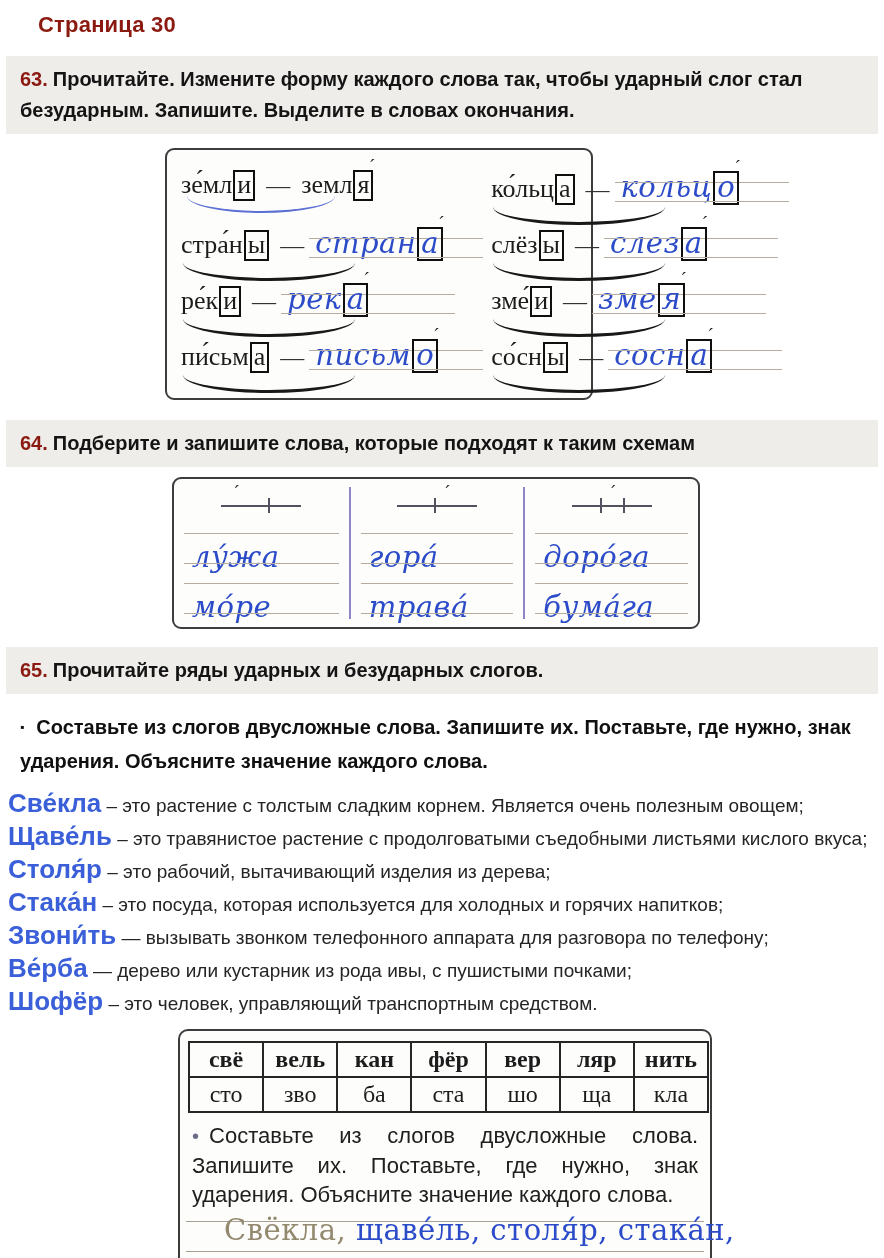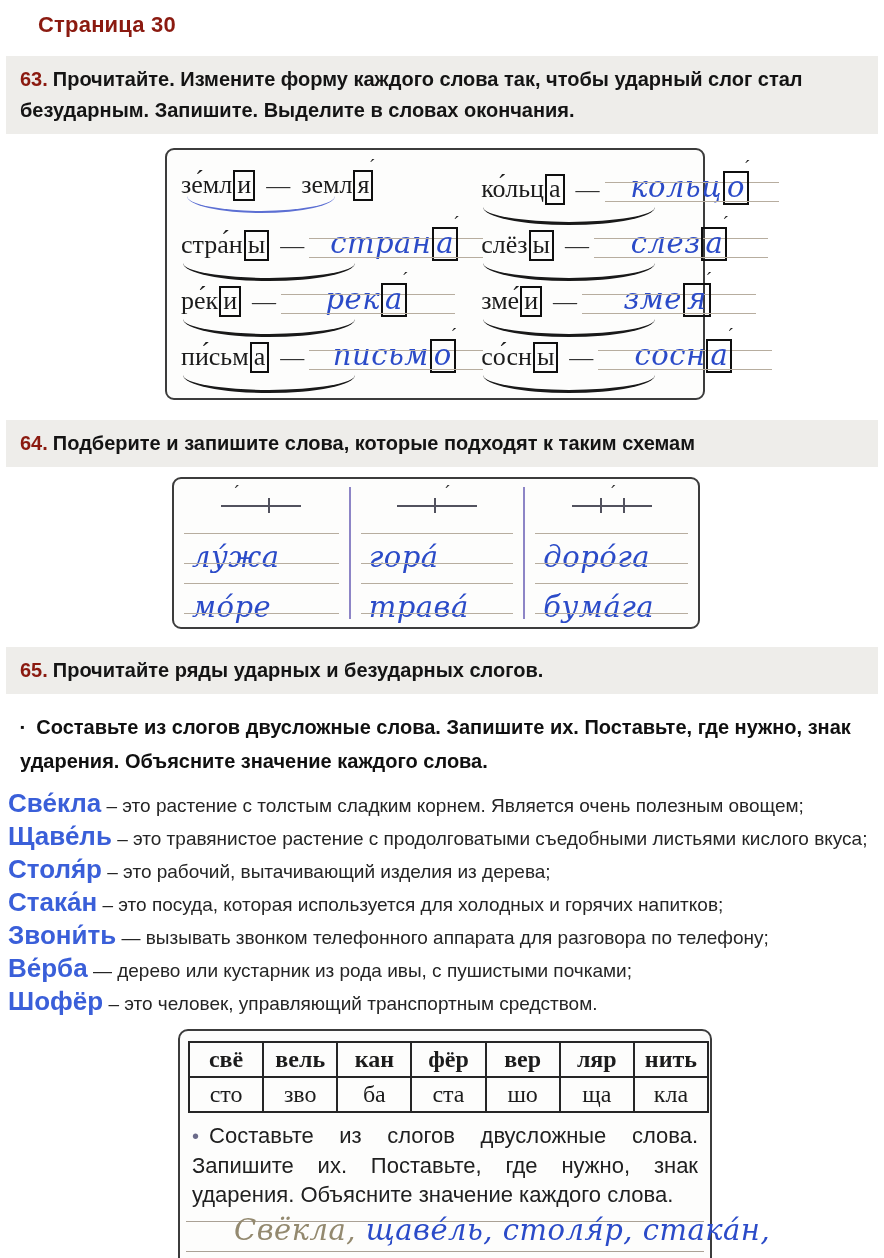--- a/index.html
+++ b/index.html
@@ -15,32 +15,32 @@
   
   .ex-header{
     background:#EEEDEA;margin:0 6px;padding:8px 14px;
     font-weight:bold;font-size:20px;line-height:31px;color:#141414;
   }
   .ex-num{color:#8B1A10;margin-right:5px;}
   
   .wordbox{border:2px solid #3c3c3c;border-radius:9px;background:#fdfdfc;box-sizing:border-box;}
   
   #box63{
-    width:540px;margin:14px 0 0 165px;padding:16px 8px 8px 14px;
-    display:grid;grid-template-columns:1fr 1fr;column-gap:8px;
+    width:428px;margin:14px 0 0 165px;padding:16px 8px 8px 14px;
+    display:grid;grid-template-columns:1fr 1fr;column-gap:18px;
   }
   .pair{position:relative;height:52px;display:flex;align-items:baseline;padding-top:4px;}
   .pword{font-family:"Liberation Serif",serif;font-size:26px;color:#1c1c1c;white-space:nowrap;}
   .ebox{display:inline-block;position:relative;border:2px solid #0f0f0f;padding:0 2px;margin-left:1px;line-height:1.02;}
   .acc{
     position:absolute;top:-16px;right:-4px;font-size:19px;color:#1c1c1c;
     font-style:normal;font-family:"Liberation Serif",serif;line-height:1;
   }
   .pdash{margin:0 11px;color:#333;font-size:24px;font-family:"Liberation Serif",serif;}
-  .answer{position:relative;display:inline-block;text-align:center;}
+  .answer{position:relative;display:inline-block;}
   .answer.script{
     font-family:"DejaVu Serif",serif;font-style:italic;font-size:29px;
     color:#2B4BC8;min-width:158px;letter-spacing:.5px;
   }
   .answer.script::before,.answer.script::after{
     content:"";position:absolute;left:-6px;right:-10px;height:1px;background:#b7ad9f;
   }
   .answer.script::before{top:12px;}
   .answer.script::after{bottom:3px;}
   .answer.print{font-family:"Liberation Serif",serif;font-size:26px;color:#1c1c1c;}
@@ -83,21 +83,21 @@
     font-family:"Liberation Serif",serif;font-size:24px;table-layout:fixed;
   }
   table.syll td{border:2px solid #262626;text-align:center;height:33px;padding:0 2px;}
   table.syll tr.stressed td{font-weight:bold;}
   .book-task{margin:8px 12px 2px;font-size:22px;line-height:29px;text-align:justify;color:#202020;}
   .book-bullet{color:#6b6b8a;margin-right:10px;font-size:20px;}
   .ans-row{position:relative;height:48px;margin:0 6px;}
   .ans-row::before,.ans-row::after{content:"";position:absolute;left:0;right:0;height:1px;background:#aaa195;}
   .ans-row::before{top:10px;} .ans-row::after{top:40px;}
   .ans-text{
-    position:absolute;left:16px;top:2px;font-family:"DejaVu Serif",serif;font-style:italic;
+    position:absolute;left:6px;top:2px;font-family:"DejaVu Serif",serif;
     font-size:29px;color:#2B4BC8;letter-spacing:.5px;white-space:nowrap;
   }
   .faded{color:#93896f;margin-left:32px;}
 </style>
 </head>
 <body>
 
 <h1 class="page-title">Страница 30</h1>
 
 <div class="ex-header">

